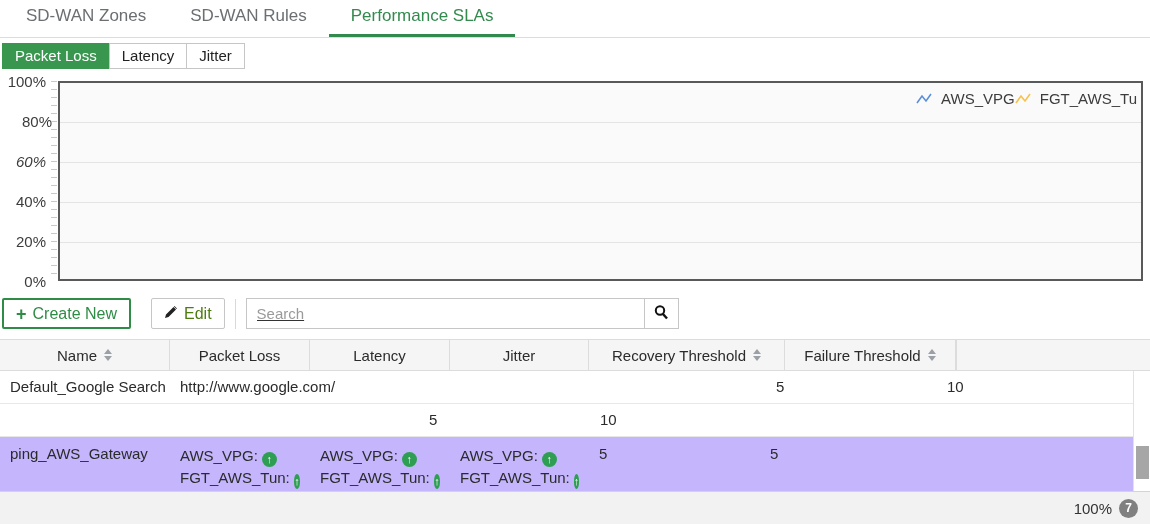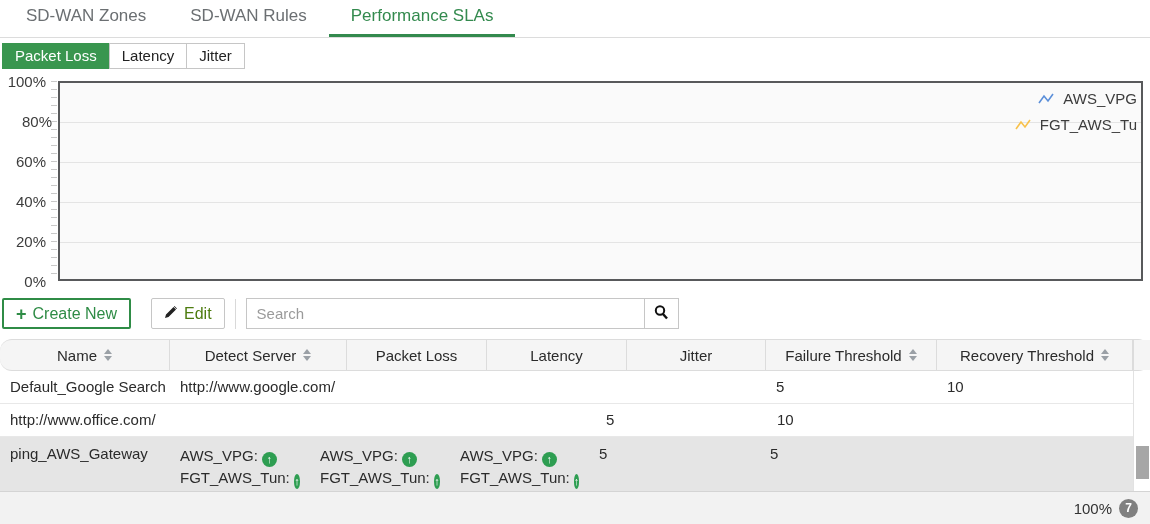--- a/index.html
+++ b/index.html
@@ -18,50 +18,50 @@
   .subtab.active { background:#39964f; border-color:#39964f; color:#fff; }
 
   
   .chart-wrap { position:relative; height:212px; margin-top:4px; }
   .plot { position:absolute; left:58px; top:8px; width:1085px; height:200px;
     background:#fafafa; border:2px solid #58595b; }
   .gridline { position:absolute; left:0; right:0; height:1px; background:#e4e4e4; }
   .minorticks { position:absolute; left:-7px; top:8px; width:6px; height:200px;
     background:repeating-linear-gradient(to bottom,#c9c9c9 0 1px,transparent 1px 8px); }
   .ylab { position:absolute; right:11px; width:46px; text-align:right; font-size:15px; color:#3c3c3c; transform:translateY(-50%); }
-  .legend { position:absolute; top:7px; right:4px; display:flex; flex-direction:column; gap:9px; align-items:flex-end; }
+  .legend { position:absolute; top:7px; right:4px; display:flex; align-items:flex-end; }
   .legend-item { display:flex; align-items:center; gap:8px; font-size:15px; color:#3c3c3c; white-space:nowrap; }
 
   
   .toolbar { display:flex; align-items:center; margin:12px 0 0 2px; height:33px; }
   .btn { display:inline-flex; align-items:center; gap:6px; height:31px; padding:0 12px;
     background:#fff; border:1px solid #c6c6c6; border-radius:2px; font-size:16px; color:#4d7c0f; cursor:pointer; }
   .btn.create { border:2px solid #2f8c46; color:#2f8c46; margin-right:10px; }
   .btn.create .plus { font-weight:bold; font-size:18px; line-height:1; color:#2f8c46; }
   .btn + .btn { margin-left:10px; }
   .vsep { width:1px; height:30px; background:#d9d9d9; margin:0 10px; }
-  .searchbox { display:flex; align-items:center; }
+  .searchbox { display:flex; align-items:center;text-decoration:underline; }
   .searchbox input { width:399px; height:31px; border:1px solid #c6c6c6; padding:0 10px; font-size:15px; color:#333; outline:none; }
   .searchbox input::placeholder { color:#9a9a9a; }
   .searchbtn { width:34px; height:31px; border:1px solid #c6c6c6; border-left:none; background:#fff; display:flex; align-items:center; justify-content:center; cursor:pointer; }
 
   
   .tbl { margin-top:9px; font-size:15px; }
-  .thead { display:flex; background:#f5f5f5; border-top:1px solid #dcdcdc; border-bottom:1px solid #dcdcdc; height:32px;border-radius:12px; }
+  .thead { display:flex; background:#f5f5f5; border-top:1px solid #dcdcdc; border-bottom:1px solid #dcdcdc; height:32px; }
   .th { display:flex; align-items:center; justify-content:center; border-right:1px solid #dcdcdc; color:#2b2b2b; cursor:pointer; }
   .th:last-child, .th.filler { border-right:none; }
   .sort { display:inline-flex; flex-direction:column; gap:2px; margin-left:7px; }
   .sort i { display:block; width:0; height:0; border-left:4px solid transparent; border-right:4px solid transparent; }
   .sort i.u { border-bottom:5px solid #9aa0a6; }
   .sort i.d { border-top:5px solid #9aa0a6; }
   .c0{width:170px}.c1{width:177px}.c2{width:140px}.c3{width:140px}.c4{width:139px}.c5{width:171px}.c6{width:196px}
   .filler{width:17px;background:#f5f5f5;border-left:1px solid #dcdcdc}
   .tbody { position:relative; }
   .tr { display:flex; border-bottom:1px solid #e8e8e8; background:#fff; width:1133px; }
-  .tr.hl { background:#e5e5e5; }
+  .tr.hl { background:#c4b5fd; }
   .td { padding:7px 10px; min-height:32px; color:#2b2b2b; overflow:hidden; white-space:nowrap; }
   .tr.tall .td { padding-top:8px; padding-bottom:8px; }
   .member { display:flex; align-items:flex-end; gap:4px; line-height:22px; }
   .upicon { display:inline-flex; align-items:center; justify-content:center; width:15px; height:15px; border-radius:50%;
     background:#2e9e52; color:#fff; font-size:11px; font-weight:bold; line-height:1; }
   .rail { position:absolute; right:0; top:0; bottom:0; width:17px; background:#fff; border-left:1px solid #e2e2e2; }
   .thumb { position:absolute; left:2px; width:13px; height:33px; top:75px; background:#a6a6a6; cursor:pointer; }
 
   
   .footer { position:absolute; left:0; right:0; bottom:0; height:33px; background:#f2f2f2; border-top:1px solid #d4d4d4;
@@ -80,21 +80,21 @@
 
 <div class="subtabs">
   <div class="subtab active">Packet Loss</div>
   <div class="subtab">Latency</div>
   <div class="subtab">Jitter</div>
 </div>
 
 <div class="chart-wrap">
   <div class="ylab" style="left:0; top:8px;">100%</div>
   <div class="ylab" style="left:6px; top:48px;">80%</div>
-  <div class="ylab" style="left:0; top:88px;">60%</div>
+  <div class="ylab" style="left:0; top:88px;font-style:italic;">60%</div>
   <div class="ylab" style="left:0; top:128px;">40%</div>
   <div class="ylab" style="left:0; top:168px;">20%</div>
   <div class="ylab" style="left:0; top:208px;">0%</div>
   <div class="minorticks" style="left:51px;"></div>
   <div class="plot">
     <div class="gridline" style="top:39px;"></div>
     <div class="gridline" style="top:79px;"></div>
     <div class="gridline" style="top:119px;"></div>
     <div class="gridline" style="top:159px;"></div>
     <div class="legend">
@@ -143,65 +143,57 @@
 
 <div class="tbl">
   <div class="thead">
     <div class="th c0">
       <span>Name</span>
       <span class="sort">
           <i class="u"></i>
           <i class="d"></i>
         </span>
     </div>
-    <div class="th c1">
-      <span>Detect Server</span>
+    <div class="th c2">
+      <span>Packet Loss</span>
+    </div>
+    <div class="th c3">
+      <span>Latency</span>
+    </div>
+    <div class="th c4">
+      <span>Jitter</span>
+    </div>
+    <div class="th c6">
+      <span>Recovery Threshold</span>
       <span class="sort">
           <i class="u"></i>
           <i class="d"></i>
         </span>
     </div>
-    <div class="th c2">
-      <span>Packet Loss</span>
-    </div>
-    <div class="th c3">
-      <span>Latency</span>
-    </div>
-    <div class="th c4">
-      <span>Jitter</span>
-    </div>
     <div class="th c5">
       <span>Failure Threshold</span>
-      <span class="sort">
-          <i class="u"></i>
-          <i class="d"></i>
-        </span>
-    </div>
-    <div class="th c6">
-      <span>Recovery Threshold</span>
       <span class="sort">
           <i class="u"></i>
           <i class="d"></i>
         </span>
     </div>
     <div class="th filler"></div>
   </div>
 
   <div class="tbody">
     <div class="tr">
       <div class="td c0">Default_Google Search</div>
       <div class="td c1">http://www.google.com/</div>
       <div class="td c2"></div>
       <div class="td c3"></div>
       <div class="td c4"></div>
       <div class="td c5">5</div>
       <div class="td c6">10</div>
     </div>
     <div class="tr">
-      <div class="td c1">http://www.office.com/</div>
       <div class="td c2"></div>
       <div class="td c3"></div>
       <div class="td c4"></div>
       <div class="td c5">5</div>
       <div class="td c6">10</div>
     </div>
     <div class="tr hl tall">
       <div class="td c0">ping_AWS_Gateway</div>
       <div class="td c2">
         <div class="member">

